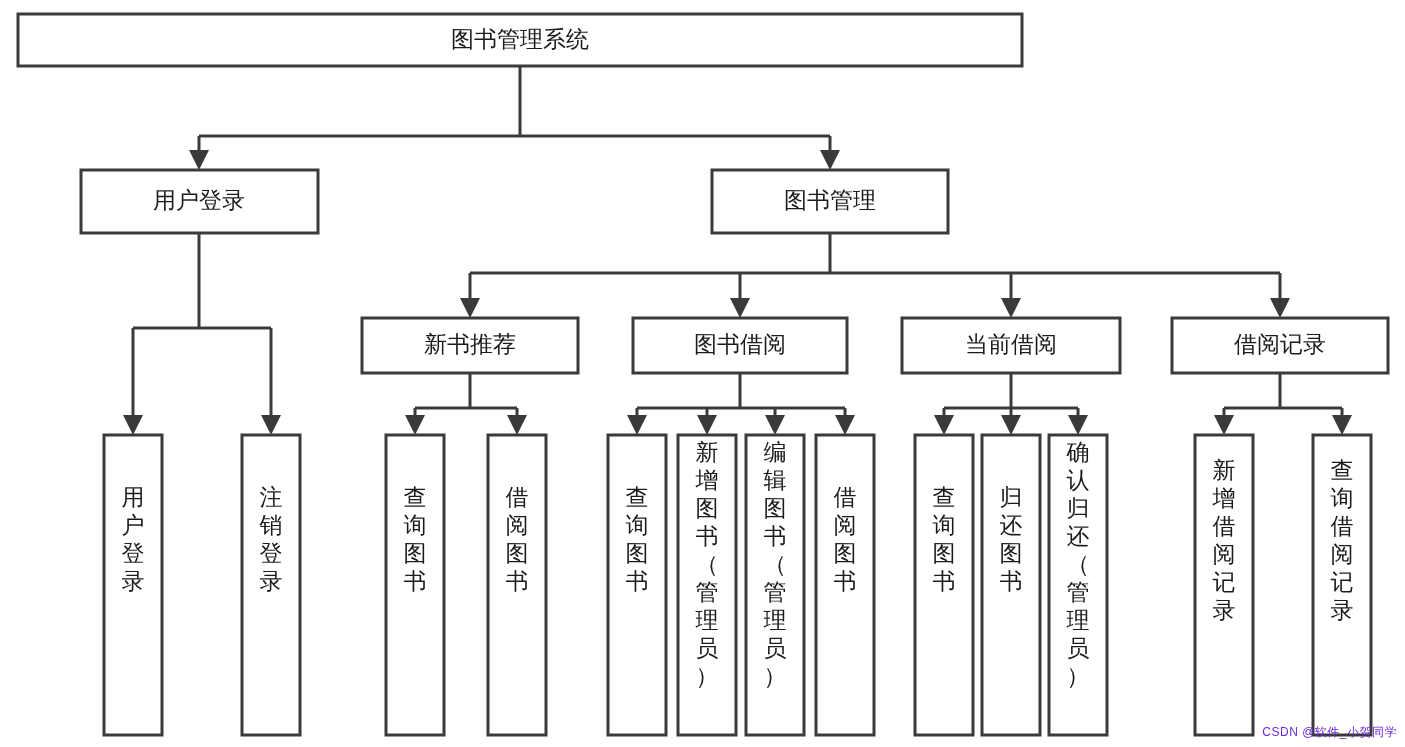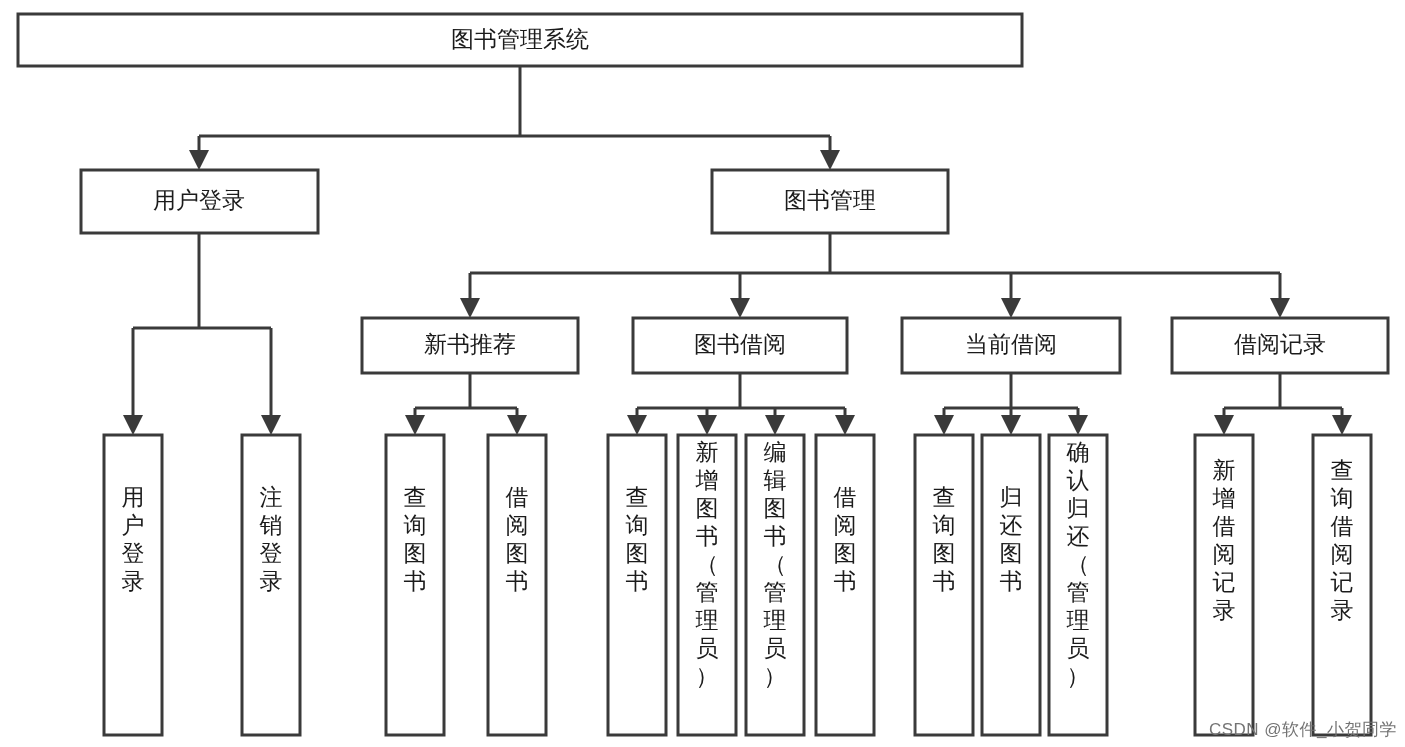--- a/index.html
+++ b/index.html
@@ -50,22 +50,22 @@
     font-family: "Liberation Sans", "DejaVu Sans", sans-serif;
     font-size: 23px;
     fill: #1b1b1b;
     text-anchor: middle;
   }
   .watermark {
     position: absolute;
     right: 8px;
     bottom: 6px;
     font-family: "Liberation Sans", "DejaVu Sans", sans-serif;
-    font-size: 17px;
-    color: #737373;
+    font-size: 12px;
+    color: #6d28d9;
     white-space: nowrap;
     letter-spacing: 0.5px;
     user-select: none;
   }
 </style>
 </head>
 <body>
 
 <div id="diagram-root">
 

